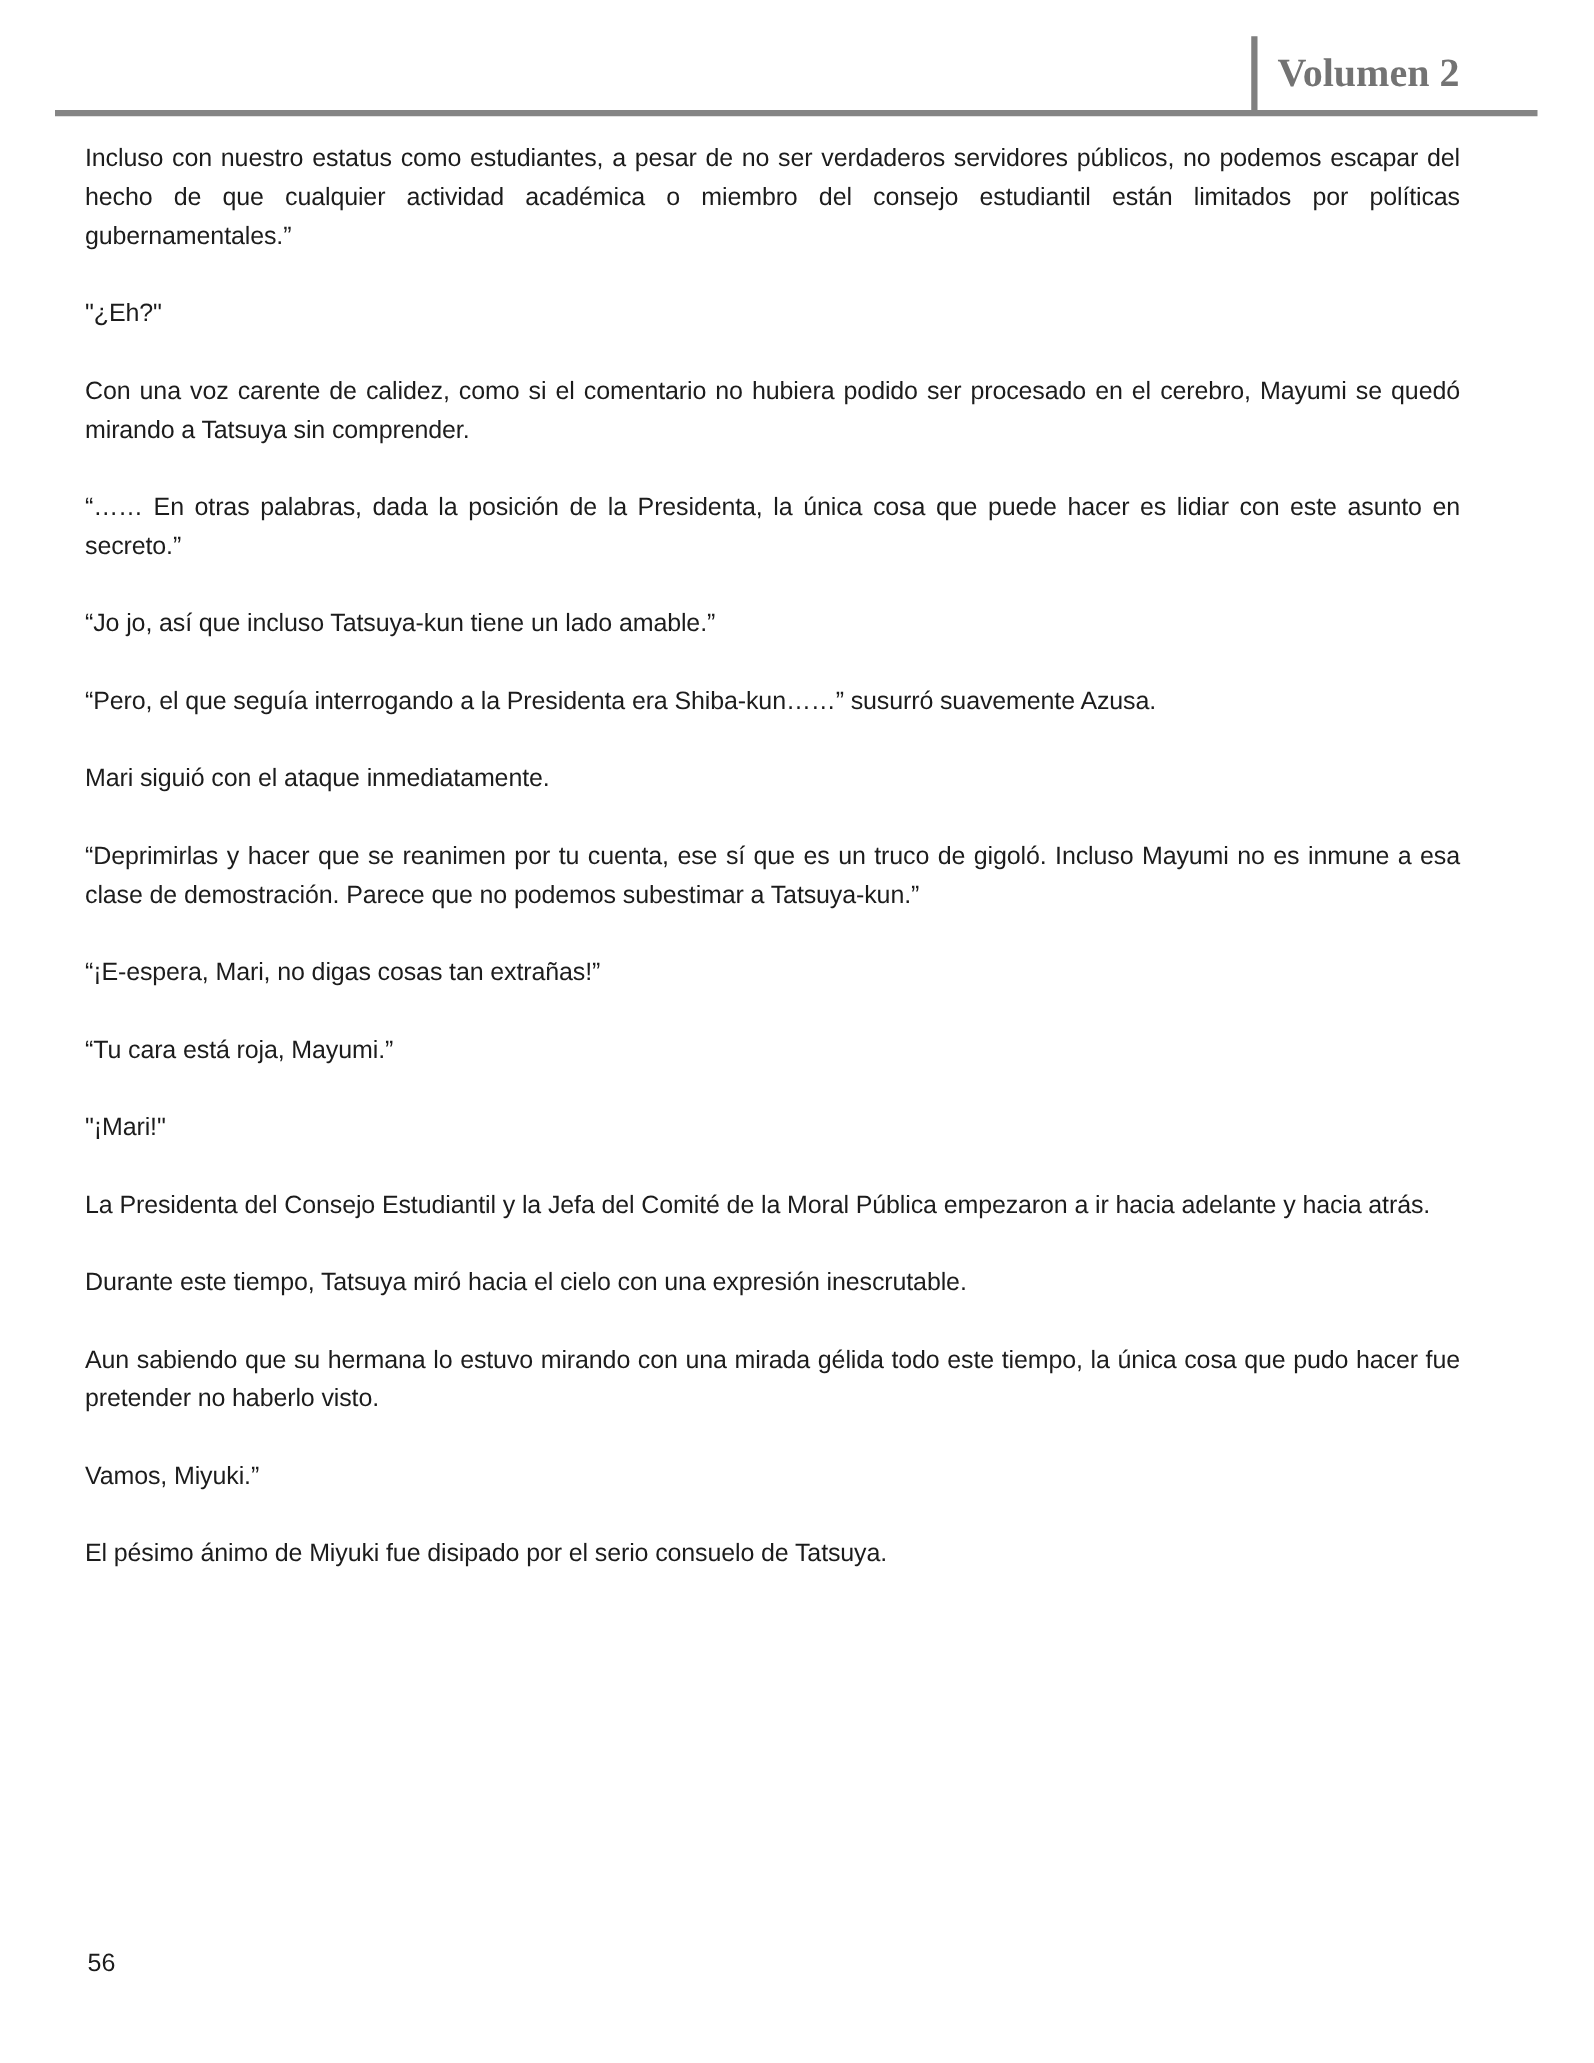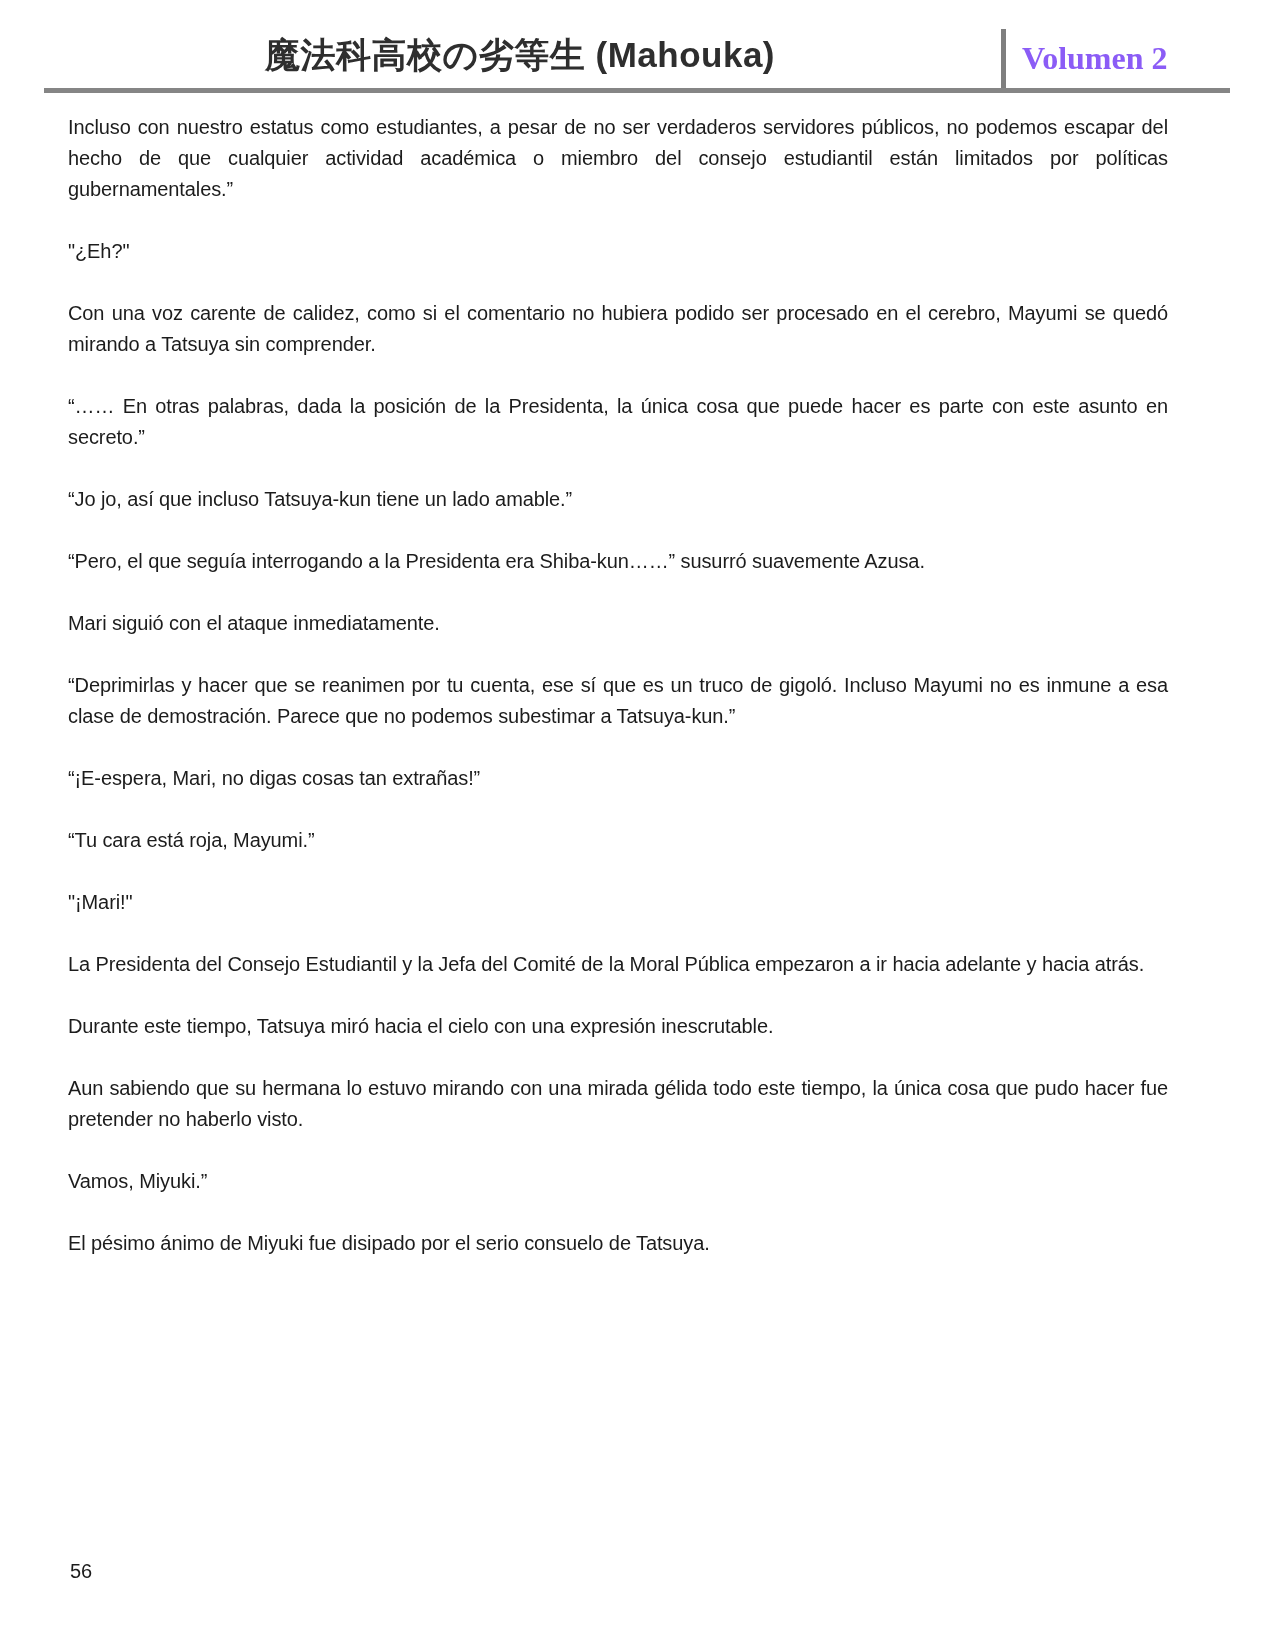--- a/index.html
+++ b/index.html
@@ -36,21 +36,21 @@
     height: 60px;
     background: #7f7f7f;
   }
   .volume-label {
     position: absolute;
     left: 1022px;
     top: 40px;
     font-family: "Liberation Serif", serif;
     font-weight: bold;
     font-size: 32px;
-    color: #8b5cf6;
+    color: #737373;
     white-space: nowrap;
   }
   .header-rule {
     position: absolute;
     left: 44px;
     top: 88px;
     width: 1186px;
     height: 5px;
     background: #858585;
   }
@@ -82,33 +82,32 @@
     text-align: left;
     font-size: 20px;
     color: #1c1c1c;
   }
 </style>
 </head>
 <body>
 
 <div class="page">
 
-  <h1 class="doc-title">魔法科高校の劣等生 (Mahouka)</h1>
 
   <div class="header-divider"></div>
 
   <div class="volume-label">Volumen 2</div>
 
   <div class="header-rule"></div>
 
   <div class="content">
     <p>Incluso con nuestro estatus como estudiantes, a pesar de no ser verdaderos servidores públicos, no podemos escapar del hecho de que cualquier actividad académica o miembro del consejo estudiantil están limitados por políticas gubernamentales.”</p>
     <p>"¿Eh?"</p>
     <p>Con una voz carente de calidez, como si el comentario no hubiera podido ser procesado en el cerebro, Mayumi se quedó mirando a Tatsuya sin comprender.</p>
-    <p>“…… En otras palabras, dada la posición de la Presidenta, la única cosa que puede hacer es parte con este asunto en secreto.”</p>
+    <p>“…… En otras palabras, dada la posición de la Presidenta, la única cosa que puede hacer es lidiar con este asunto en secreto.”</p>
     <p>“Jo jo, así que incluso Tatsuya-kun tiene un lado amable.”</p>
     <p>“Pero, el que seguía interrogando a la Presidenta era Shiba-kun……” susurró suavemente Azusa.</p>
     <p>Mari siguió con el ataque inmediatamente.</p>
     <p>“Deprimirlas y hacer que se reanimen por tu cuenta, ese sí que es un truco de gigoló. Incluso Mayumi no es inmune a esa clase de demostración. Parece que no podemos subestimar a Tatsuya-kun.”</p>
     <p>“¡E-espera, Mari, no digas cosas tan extrañas!”</p>
     <p>“Tu cara está roja, Mayumi.”</p>
     <p>"¡Mari!"</p>
     <p>La Presidenta del Consejo Estudiantil y la Jefa del Comité de la Moral Pública empezaron a ir hacia adelante y hacia atrás.</p>
     <p>Durante este tiempo, Tatsuya miró hacia el cielo con una expresión inescrutable.</p>
     <p>Aun sabiendo que su hermana lo estuvo mirando con una mirada gélida todo este tiempo, la única cosa que pudo hacer fue pretender no haberlo visto.</p>

